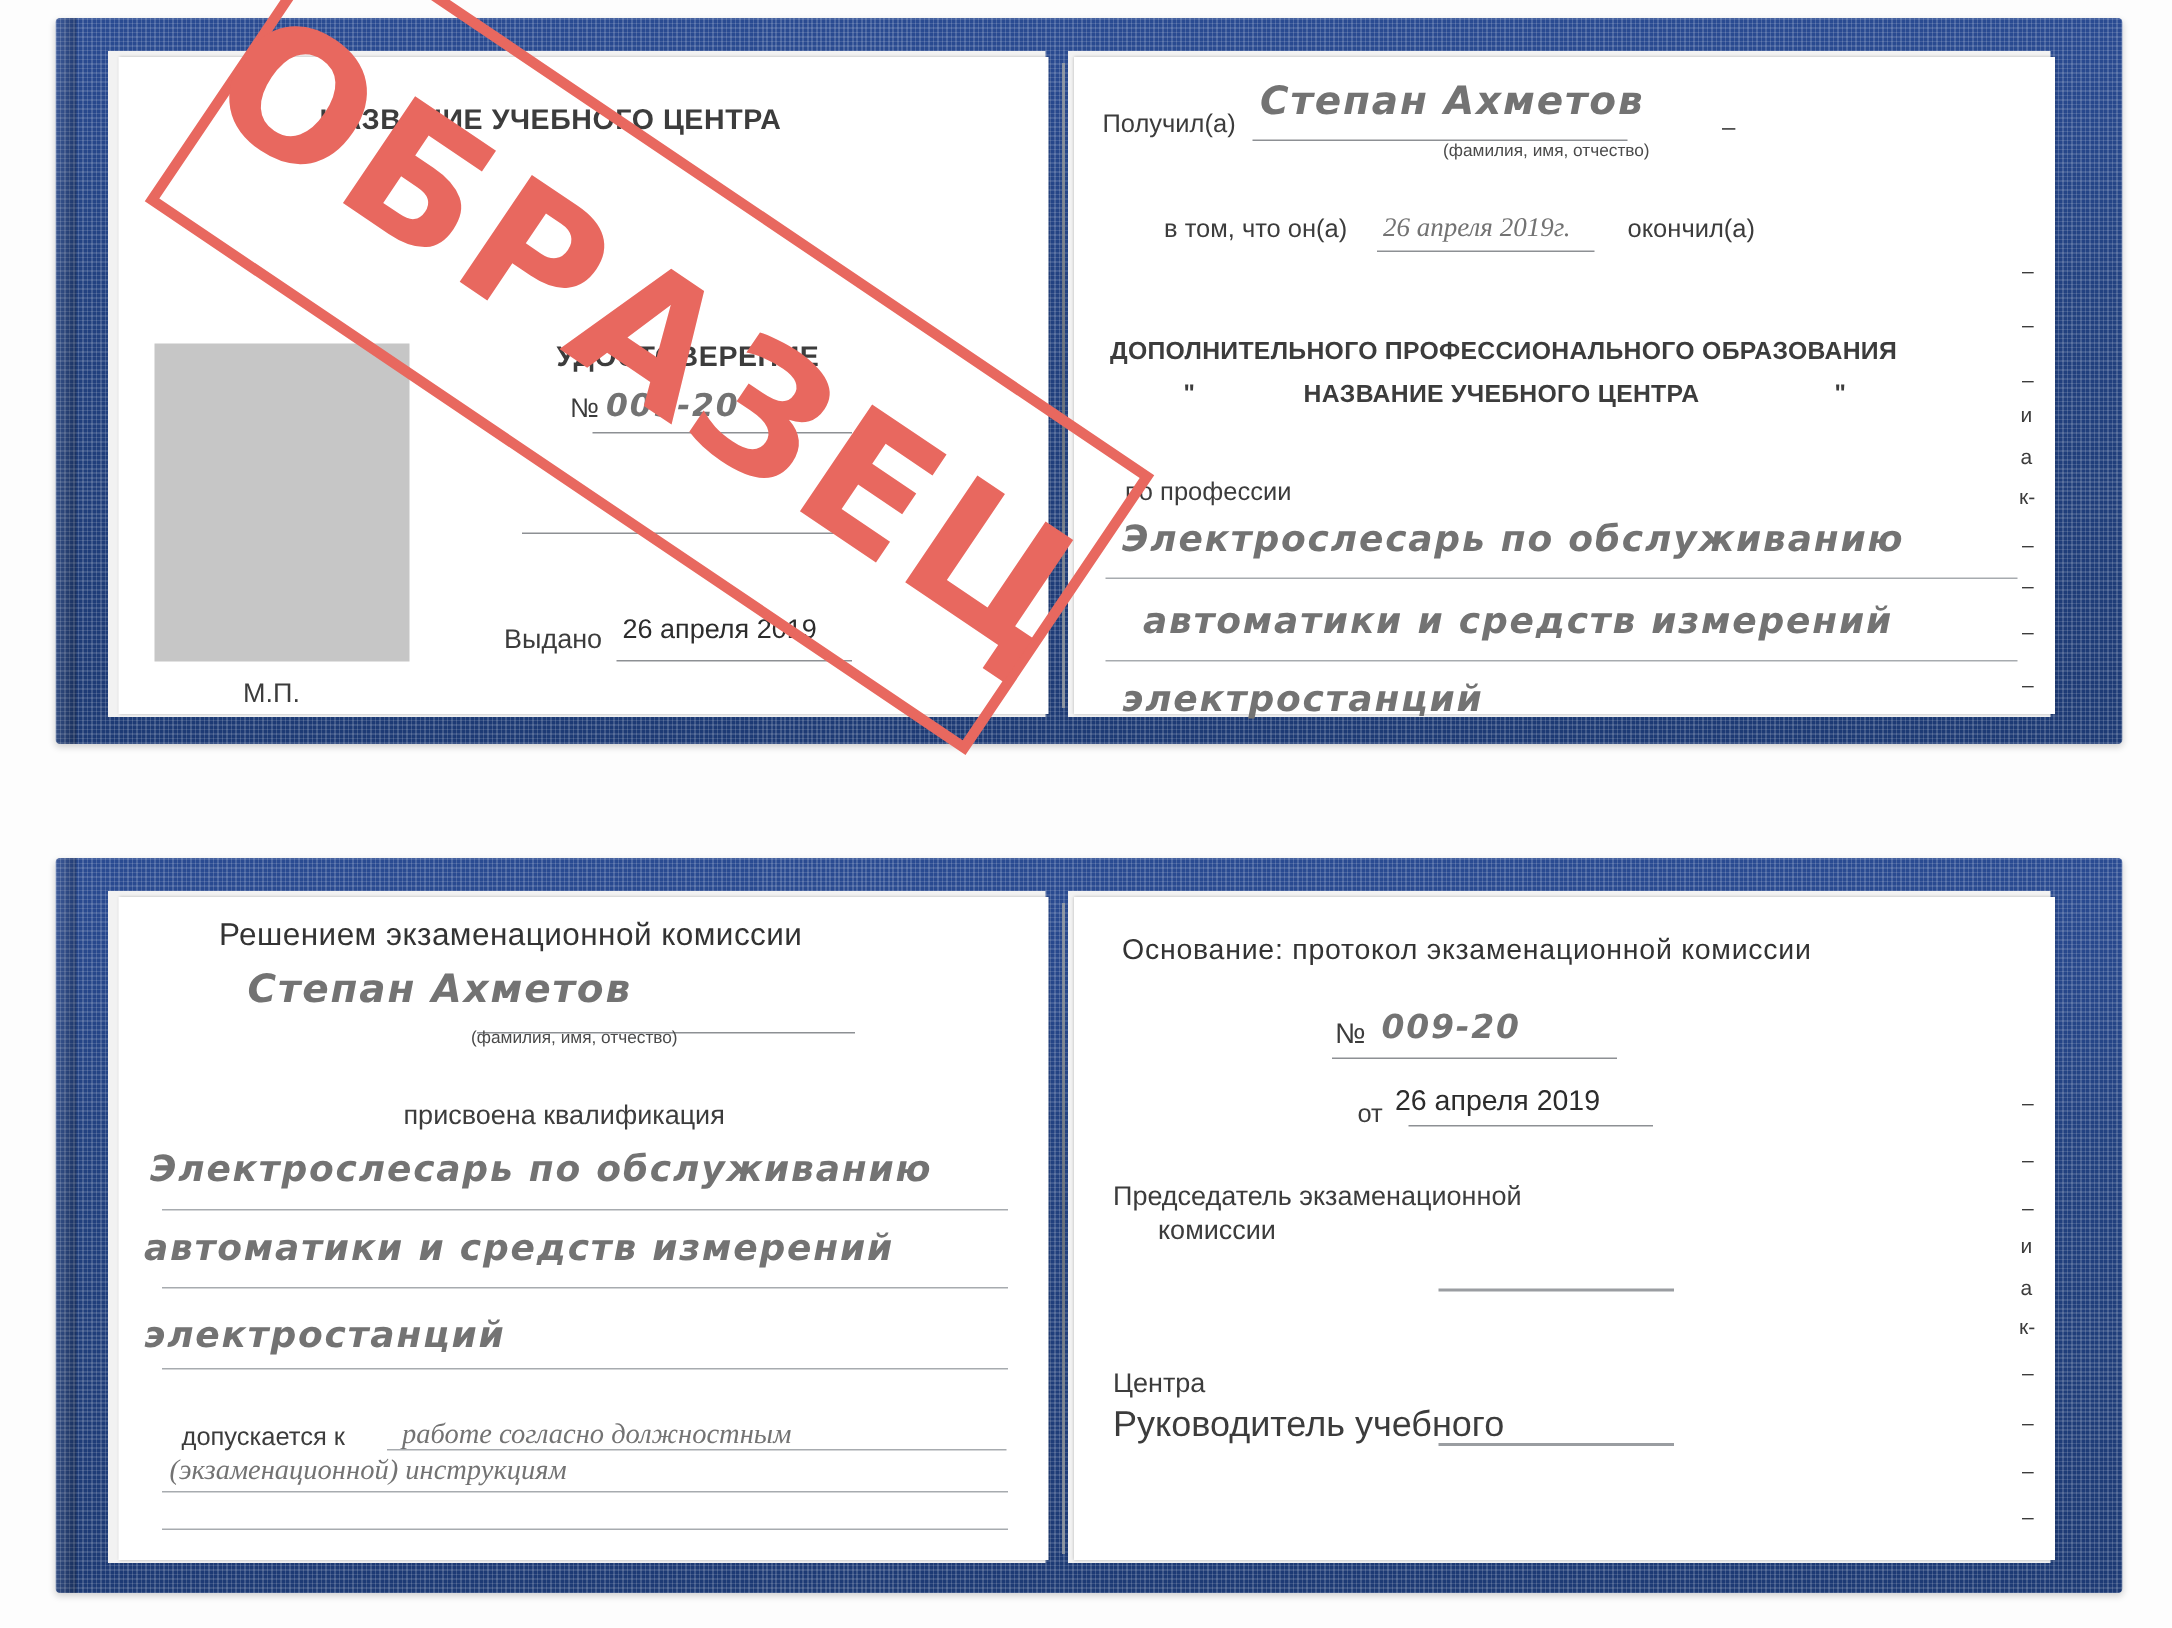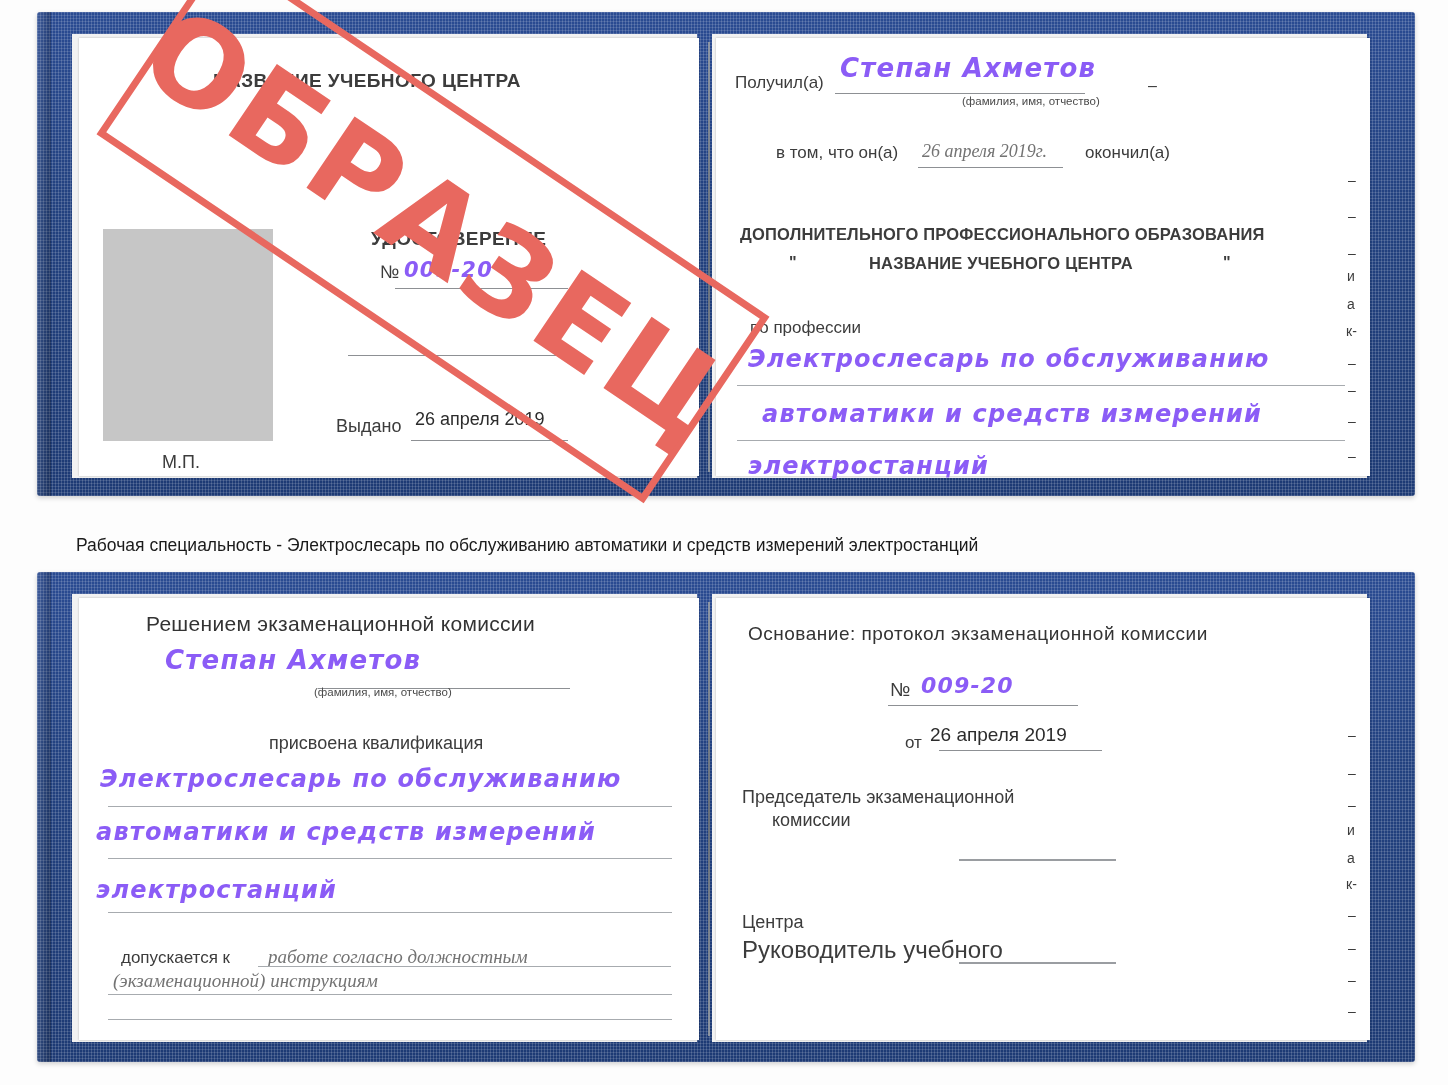--- a/index.html
+++ b/index.html
@@ -36,21 +36,21 @@
     position:absolute;width:2px;
     background:linear-gradient(180deg,#9aa0a6,#6e7377 50%,#9aa0a6);
     opacity:.85;
   }
 
   
   .t{position:absolute;white-space:pre;color:#3c3c3c;}
   .caps{letter-spacing:.2px;}
   .hand{
     font-family:"DejaVu Sans",sans-serif;
-    color:#8b5cf6;font-weight:600;font-style:italic;
+    color:#737373;font-weight:600;font-style:italic;
     letter-spacing:1.2px;
   }
   .serif-it{
     font-family:"Liberation Serif","DejaVu Serif",serif;
     font-style:italic;color:#737373;text-align:center;
   }
   .rule{position:absolute;height:1px;background:#8d9094;}
   .rule.thin{background:#a7abaf;}
   .tiny{font-size:11px;color:#4a4a4a;}
 
@@ -154,21 +154,20 @@
   <div class="frag" style="left:1346px;top:323px;">к-</div>
   <div class="frag" style="left:1348px;top:355px;">–</div>
   <div class="frag" style="left:1348px;top:382px;">–</div>
   <div class="frag" style="left:1348px;top:413px;">–</div>
   <div class="frag" style="left:1348px;top:448px;">–</div>
 
   <div class="stamp" style="left:103px;top:113px;width:660px;height:225px;">
     <span>ОБРАЗЕЦ</span>
   </div>
 
-  <div class="caption" style="left:76px;top:533px;width:1010px;">Рабочая специальность - Электрослесарь по обслуживанию автоматики и средств измерений электростанций</div>
 
   <div class="book" style="left:37px;top:572px;width:1378px;height:490px;"></div>
 
   <div class="paper-shadowleaf" style="left:72px;top:594px;width:625px;height:448px;"></div>
   <div class="paper" style="left:79px;top:598px;width:620px;height:442px;"></div>
 
   <div class="paper-shadowleaf" style="left:712px;top:594px;width:655px;height:448px;"></div>
   <div class="paper" style="left:716px;top:598px;width:654px;height:442px;"></div>
 
   <div class="spine" style="left:708px;top:602px;height:434px;"></div>

